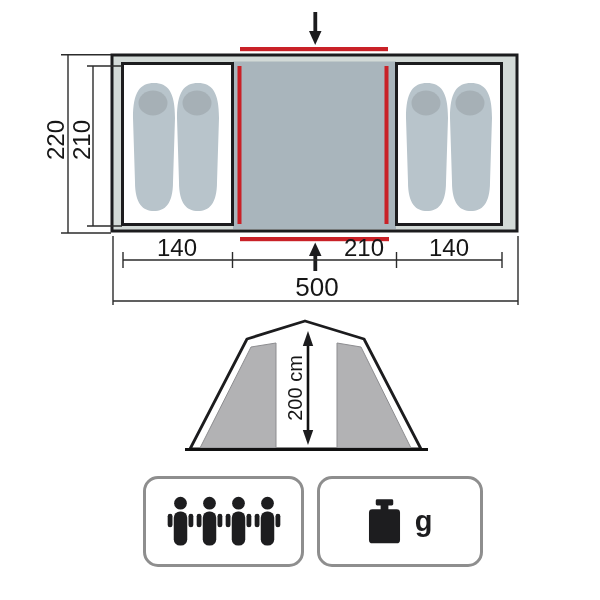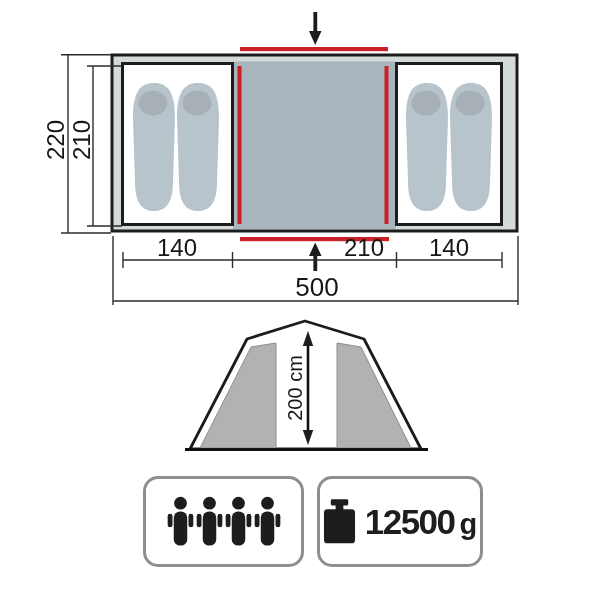--- a/index.html
+++ b/index.html
@@ -160,18 +160,17 @@
 </div>
   </div>
 
   <div class="badge" id="weight-badge">
     <svg width="33" height="45" viewBox="0 0 34 46" aria-hidden="true">
       <rect x="8" y="0" width="18" height="6.5" rx="1.5" fill="#1d1d1f"></rect>
       <rect x="13" y="5" width="8" height="7" fill="#1d1d1f"></rect>
       <rect x="1" y="10.5" width="32" height="35" rx="3.5" fill="#1d1d1f"></rect>
     </svg>
     <div class="weight-text">
-      <span>12500</span>
       <span class="unit">g</span>
     </div>
   </div>
 
 </div>
 
 </body></html>

